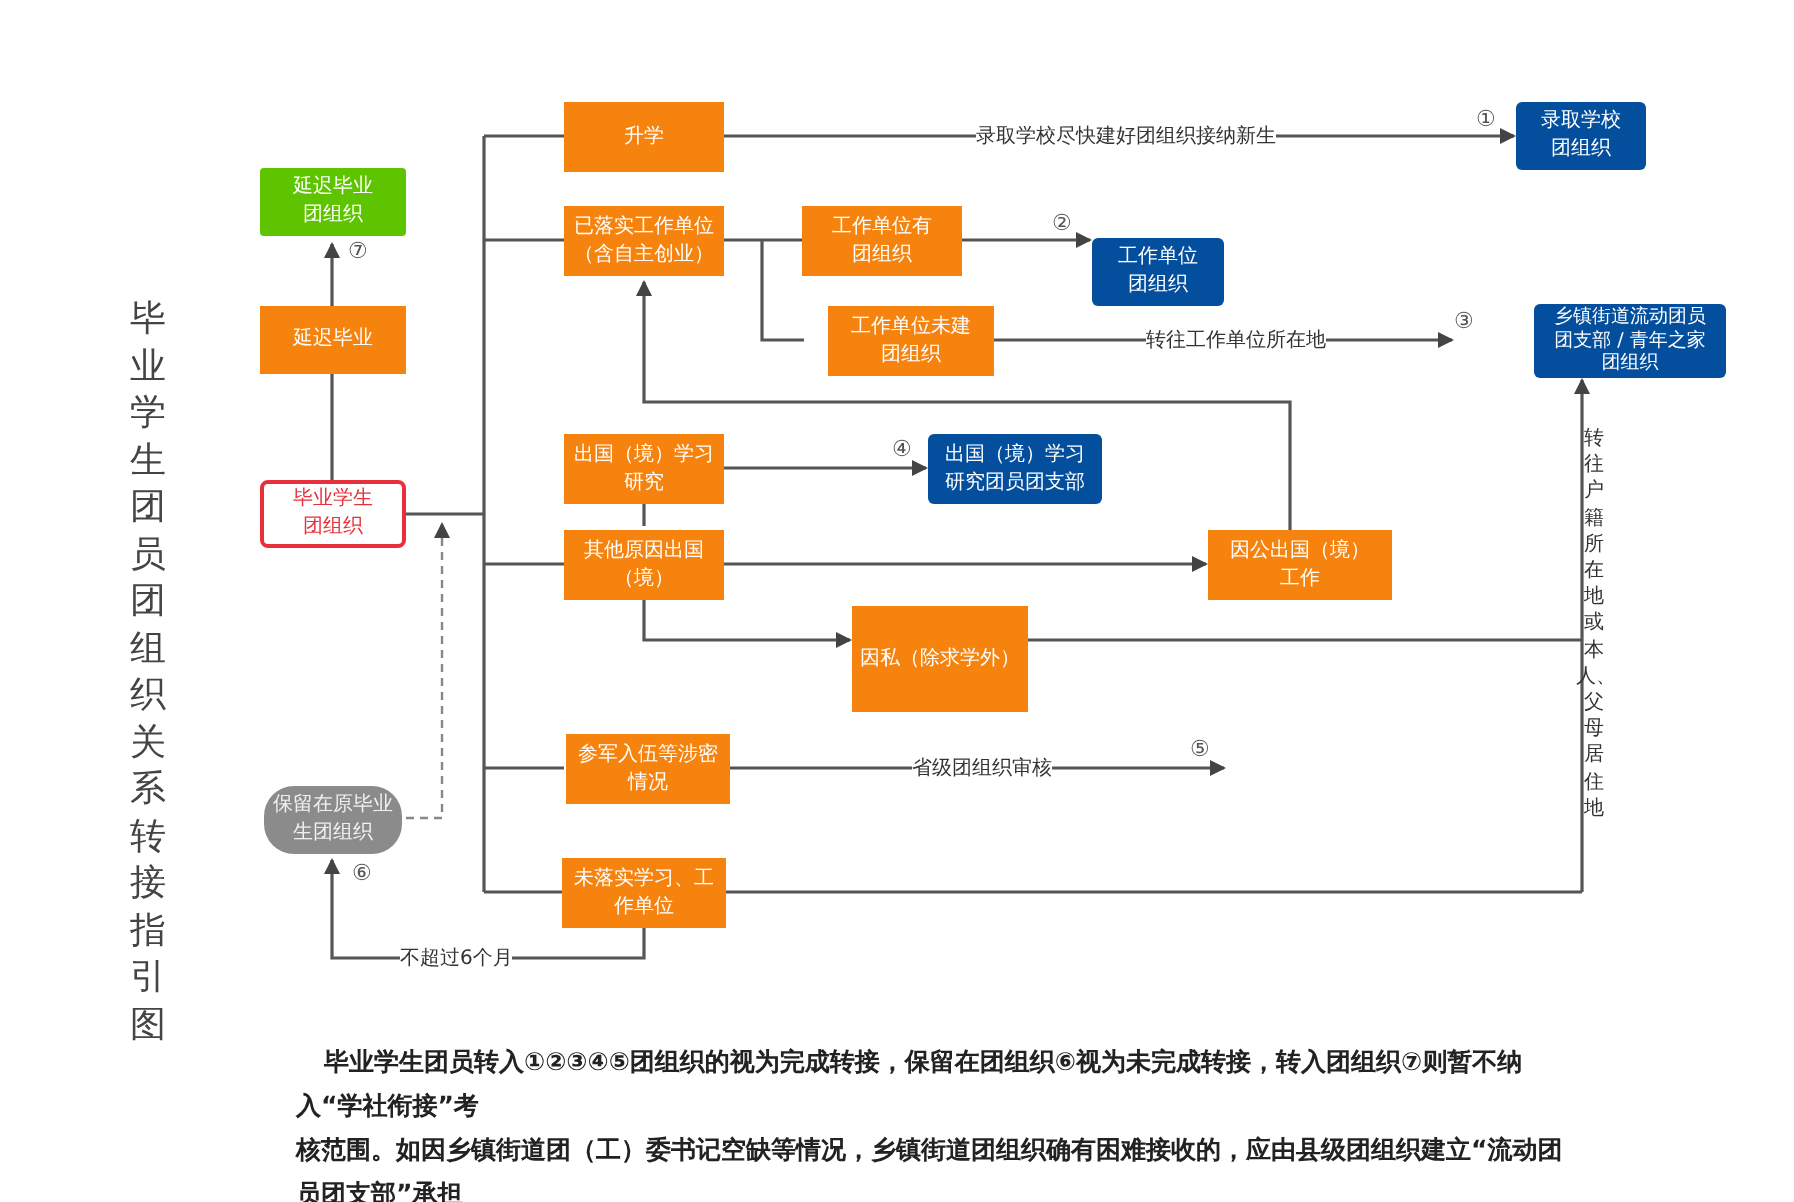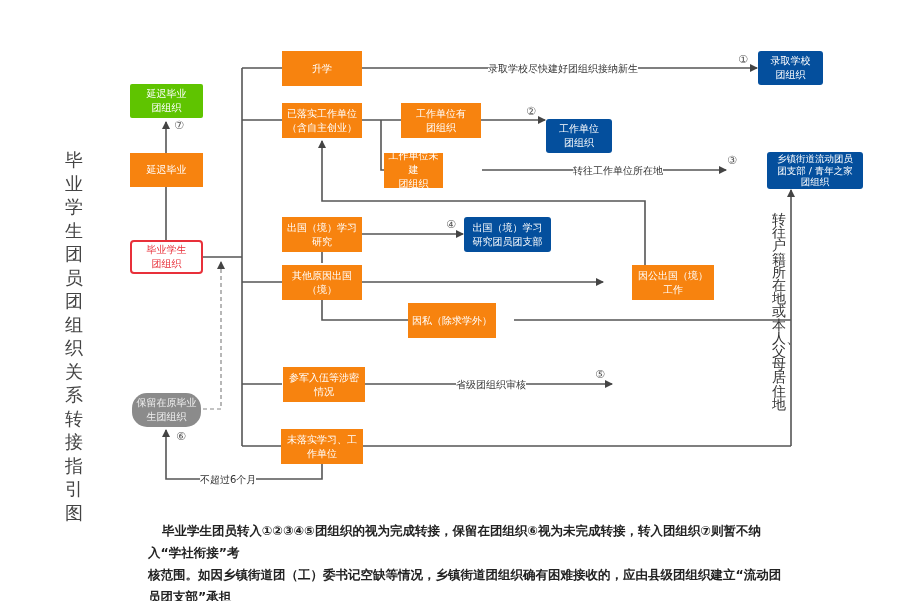--- a/index.html
+++ b/index.html
@@ -9,21 +9,21 @@
         color:#ffffff;font-size:10px;line-height:14px;box-sizing:border-box;white-space:pre-line;}
   .orange{background:#f7830f;}
   .blue{background:#044f9d;border-radius:3px;}
   .green{background:#5fc400;border-radius:2px;}
   .gray{background:#8b8b8b;border-radius:15px;color:#f0f0f0;}
   .red{background:#ffffff;border:2px solid #e8303a;color:#e8303a;border-radius:4px;}
   .lbl{position:absolute;font-size:10px;color:#333;background:#fff;white-space:nowrap;line-height:12px;}
   .num{position:absolute;font-size:11px;color:#555;line-height:12px;}
   .vtitle{position:absolute;left:62px;top:148px;width:24px;font-size:18px;font-weight:normal;color:#444;
           line-height:23.5px;text-align:center;word-break:break-all;}
-  .vlabel{position:absolute;left:772px;top:213px;width:14px;font-size:14px;color:#333;line-height:13.2px;text-align:right;word-break:break-all;}
+  .vlabel{position:absolute;left:788px;top:213px;width:14px;font-size:10px;color:#333;line-height:13.2px;text-align:right;word-break:break-all;}
   .note{position:absolute;left:148px;top:520px;width:640px;font-size:12.5px;font-weight:bold;color:#222;line-height:22px;}
   .note p{margin:0;}
 </style>
 </head>
 <body>
 
 <div id="canvas">
 
   <svg width="897" height="601" style="position:absolute;left:0;top:0">
     <defs>
@@ -84,30 +84,30 @@
   <div class="node red" style="left:130px;top:240px;width:73px;height:34px;">毕业学生
 团组织</div>
   <div class="node gray" style="left:132px;top:393px;width:69px;height:34px;">保留在原毕业
 生团组织</div>
 
   <div class="node orange" style="left:282px;top:51px;width:80px;height:35px;">升学</div>
   <div class="node orange" style="left:282px;top:103px;width:80px;height:35px;">已落实工作单位
 （含自主创业）</div>
   <div class="node orange" style="left:401px;top:103px;width:80px;height:35px;">工作单位有
 团组织</div>
-  <div class="node orange" style="left:384px;top:153px;width:59px;height:35px;font-family:Liberation Mono, monospace;">工作单位未建
+  <div class="node orange" style="left:414px;top:153px;width:83px;height:35px;">工作单位未建
 团组织</div>
 
   <div class="node orange" style="left:282px;top:217px;width:80px;height:35px;">出国（境）学习
 研究</div>
   <div class="node orange" style="left:282px;top:265px;width:80px;height:35px;">其他原因出国
 （境）</div>
-  <div class="node orange" style="left:604px;top:265px;width:82px;height:35px;margin-left:28px;">因公出国（境）
+  <div class="node orange" style="left:604px;top:265px;width:92px;height:35px;">因公出国（境）
 工作</div>
-  <div class="node orange" style="left:408px;top:303px;width:88px;height:35px;">因私（除求学外）</div>
+  <div class="node orange" style="left:426px;top:303px;width:88px;height:53px;">因私（除求学外）</div>
 
   <div class="node orange" style="left:283px;top:367px;width:82px;height:35px;">参军入伍等涉密
 情况</div>
   <div class="node orange" style="left:281px;top:429px;width:82px;height:35px;">未落实学习、工
 作单位</div>
 
   <div class="node blue" style="left:758px;top:51px;width:65px;height:34px;">录取学校
 团组织</div>
   <div class="node blue" style="left:546px;top:103px;width:66px;height:34px;margin-top:16px;">工作单位
 团组织</div>

